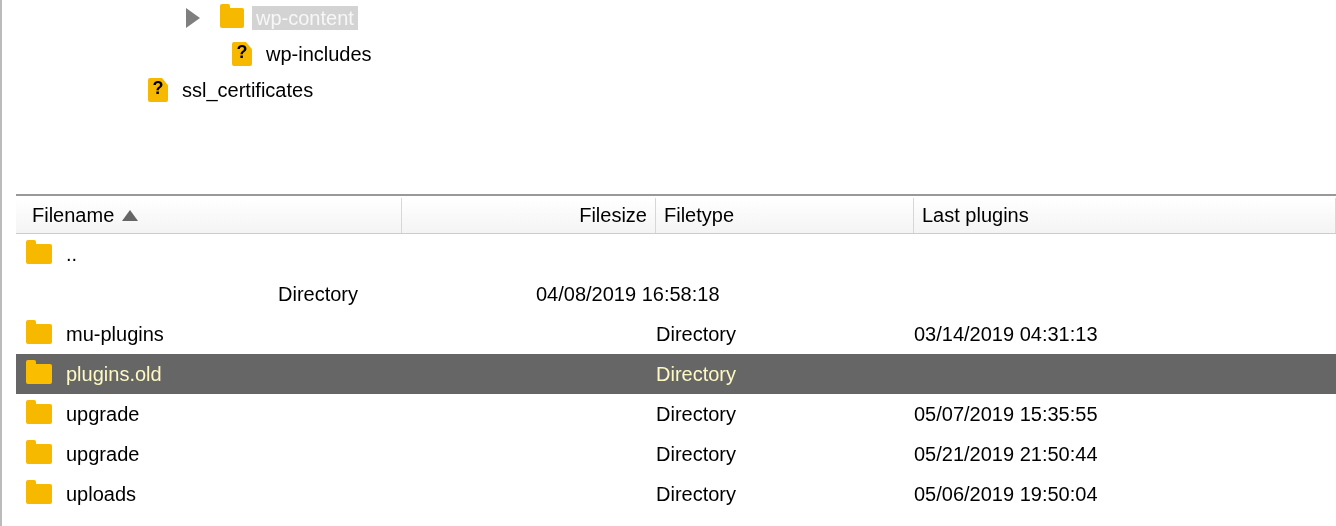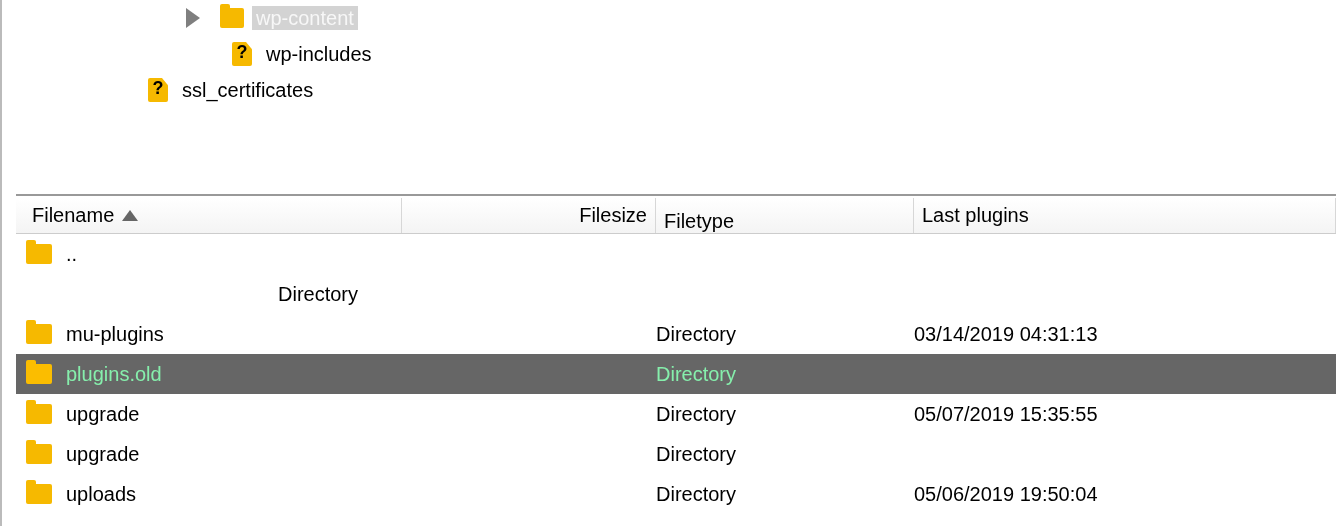--- a/index.html
+++ b/index.html
@@ -41,30 +41,30 @@
 
     
     .list-pane { flex: 1 1 auto; display: flex; flex-direction: column; border-top: 2px solid #fff; }
 
     .headers { display: flex; align-items: center; height: 36px;
                background: linear-gradient(#fff, #f4f4f4);
                border-bottom: 1px solid #ccc; padding-left: 8px; }
     .hcell { display: flex; align-items: center; border-right: 1px solid #d7d7d7; height: 100%; padding: 0 8px; }
     .col-name    { width: 378px; }
     .col-size    { width: 254px; justify-content: flex-end; }
-    .col-type    { width: 258px; align-items: flex-end; }
+    .col-type    { width: 258px; }
     .col-mod     { flex: 1;   }
     .sort-arrow { margin-left: 8px; width: 0; height: 0; border-left: 8px solid transparent;
                   border-right: 8px solid transparent; border-bottom: 11px solid #666; }
 
     .rows { flex: 1; }
     .row { display: flex; align-items: center; height: 40px; padding-left: 0; }
     .row .cell { padding: 0 8px; }
     .row .col-name { display: flex; align-items: center; gap: 14px; }
-    .row.selected { background: #666; color: #86efac; }
+    .row.selected { background: #666; color: #fef9c3; }
     .row .icon-slot { width: 26px; flex: 0 0 26px; margin-left: 2px; }
     .row.selected .folder-icon::before,
     .row.selected .folder-icon::after { filter: brightness(1.02); }
   </style>
 </head>
 <body>
 
 <div class="tree-pane">
   <div class="tree">
     <div class="tree-row indent-1">
@@ -108,20 +108,21 @@
         <span>..</span>
       </div>
       <div class="cell col-size"></div>
       <div class="cell col-type"></div>
       <div class="cell col-mod"></div>
     </div>
 
     <div class="row">
       <div class="cell col-size"></div>
       <div class="cell col-type">Directory</div>
+      <div class="cell col-mod">04/08/2019 16:58:18</div>
     </div>
 
     <div class="row">
       <div class="cell col-name">
         <span class="folder-icon icon-slot"></span>
         <span>mu-plugins</span>
       </div>
       <div class="cell col-size"></div>
       <div class="cell col-type">Directory</div>
       <div class="cell col-mod">03/14/2019 04:31:13</div>
@@ -147,20 +148,21 @@
       <div class="cell col-mod">05/07/2019 15:35:55</div>
     </div>
 
     <div class="row">
       <div class="cell col-name">
         <span class="folder-icon icon-slot"></span>
         <span>upgrade</span>
       </div>
       <div class="cell col-size"></div>
       <div class="cell col-type">Directory</div>
+      <div class="cell col-mod">05/21/2019 21:50:44</div>
     </div>
 
     <div class="row">
       <div class="cell col-name">
         <span class="folder-icon icon-slot"></span>
         <span>uploads</span>
       </div>
       <div class="cell col-size"></div>
       <div class="cell col-type">Directory</div>
       <div class="cell col-mod">05/06/2019 19:50:04</div>

